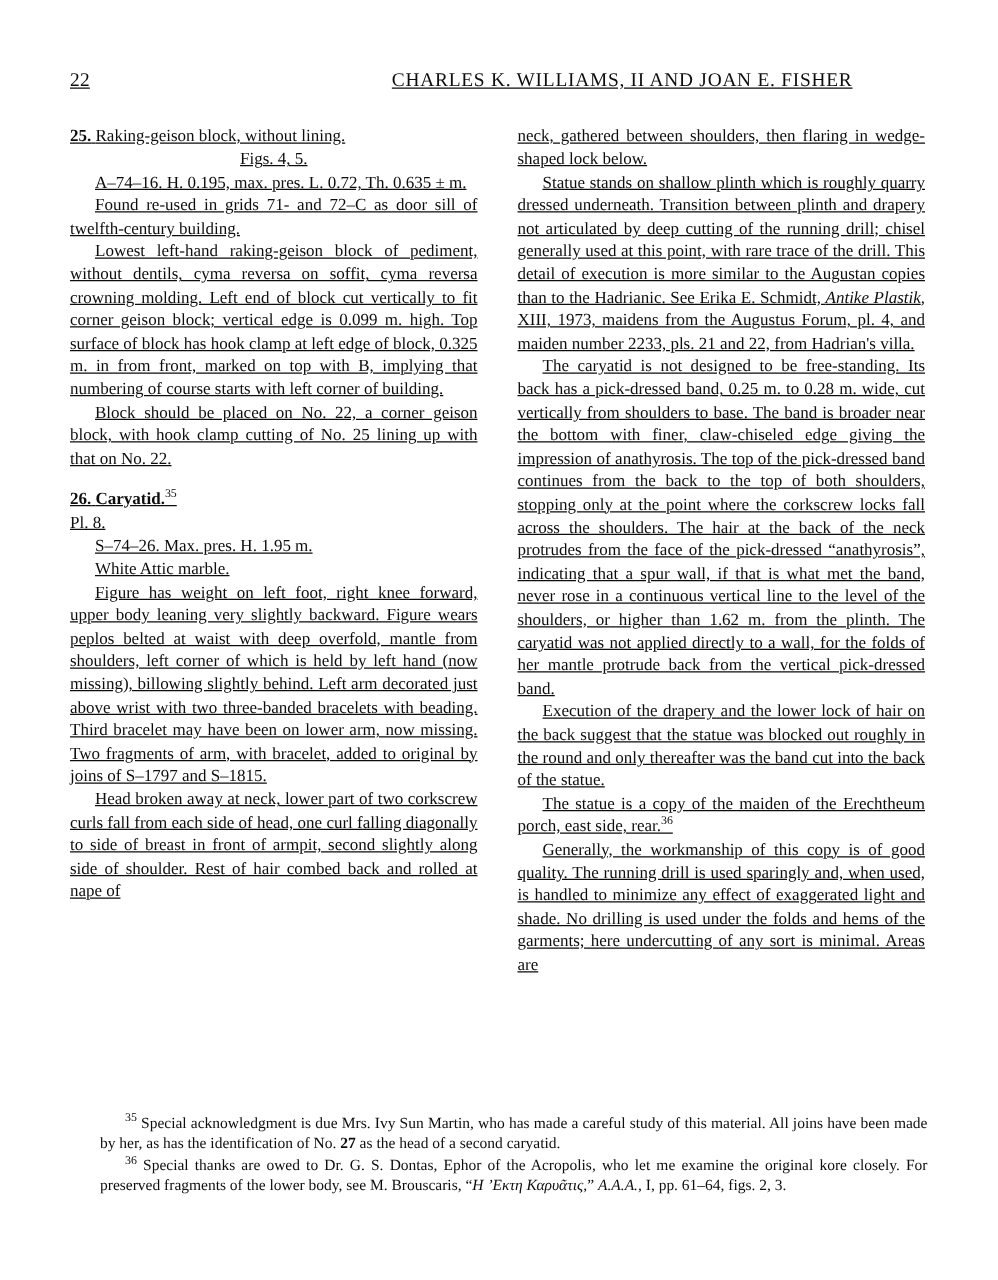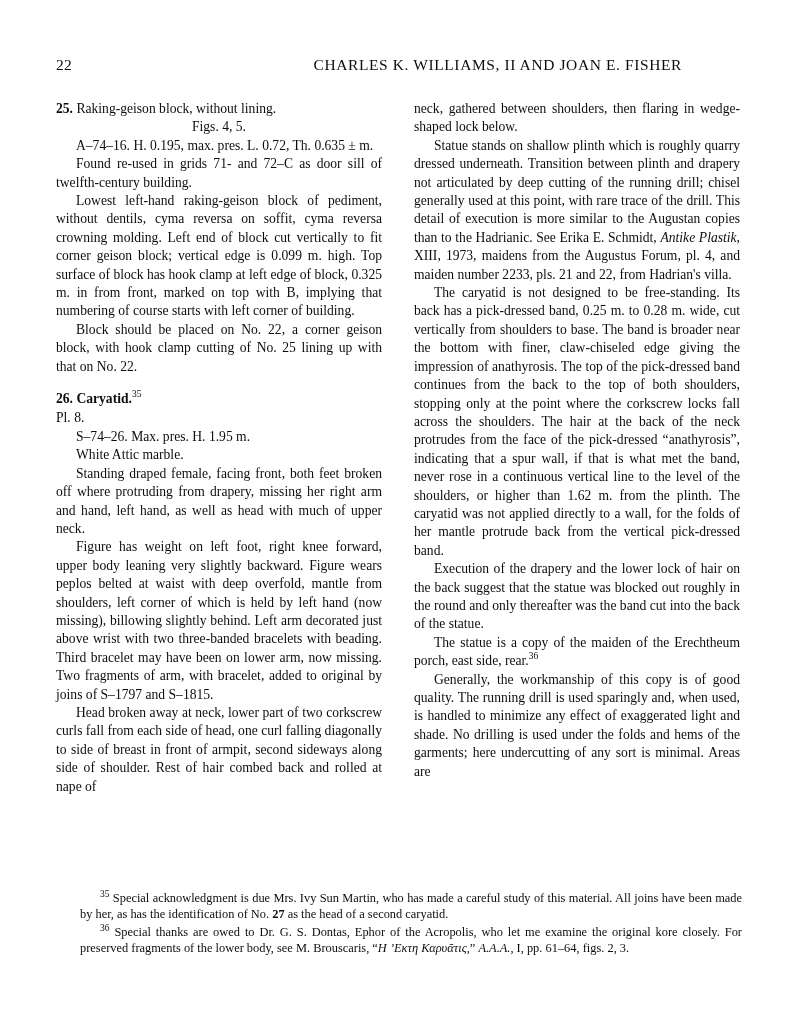--- a/index.html
+++ b/index.html
@@ -15,20 +15,21 @@
     position: relative;
     overflow: hidden;
   }
   .page {
     position: absolute;
     left: 0; top: 0;
     width: 798px;
     height: 904px;
     box-sizing: border-box;
     padding: 56px 56px 24px 56px;
+    text-decoration: underline;
   }
   .running-head {
     display: flex;
     align-items: baseline;
     margin-bottom: 26px;
   }
   .folio {
     font-size: 15.5px;
     width: 72px;
     flex: 0 0 72px;
@@ -130,23 +131,22 @@
 
       <div class="entry-head">
         <span class="entry-head-left">
           <b>26.</b>
           <b>Caryatid.</b><sup>35</sup>
         </span>
         <span class="entry-head-right">Pl. 8.</span>
       </div>
       <p class="indent">S–74–26.  Max. pres. H. 1.95 m.</p>
       <p class="indent">White Attic marble.</p>
-      <p class="indent">Standing draped female, facing front, both feet broken off where protruding from drapery, missing her right arm and hand, left hand, as well as head with much of upper neck.</p>
       <p class="indent">Figure has weight on left foot, right knee forward, upper body leaning very slightly backward.  Figure wears peplos belted at waist with deep overfold, mantle from shoulders, left corner of which is held by left hand (now missing), billowing slightly behind.  Left arm decorated just above wrist with two three-banded bracelets with beading.  Third bracelet may have been on lower arm, now missing.  Two fragments of arm, with bracelet, added to original by joins of S–1797 and S–1815.</p>
-      <p class="indent">Head broken away at neck, lower part of two corkscrew curls fall from each side of head, one curl falling diagonally to side of breast in front of armpit, second sideways along side of shoulder.  Rest of hair combed back and rolled at nape of</p>
+      <p class="indent">Head broken away at neck, lower part of two corkscrew curls fall from each side of head, one curl falling diagonally to side of breast in front of armpit, second slightly along side of shoulder.  Rest of hair combed back and rolled at nape of</p>
 
     </div>
 
     <div class="col">
       <p class="noindent">neck, gathered between shoulders, then flaring in wedge-shaped lock below.</p>
       <p class="indent">Statue stands on shallow plinth which is roughly quarry dressed underneath.  Transition between plinth and drapery not articulated by deep cutting of the running drill; chisel generally used at this point, with rare trace of the drill.  This detail of execution is more similar to the Augustan copies than to the Hadrianic.  See Erika E. Schmidt, <i>Antike Plastik</i>, XIII, 1973, maidens from the Augustus Forum, pl. 4, and maiden number 2233, pls. 21 and 22, from Hadrian's villa.</p>
       <p class="indent">The caryatid is not designed to be free-standing.  Its back has a pick-dressed band, 0.25 m. to 0.28 m. wide, cut vertically from shoulders to base.  The band is broader near the bottom with finer, claw-chiseled edge giving the impression of anathyrosis.  The top of the pick-dressed band continues from the back to the top of both shoulders, stopping only at the point where the corkscrew locks fall across the shoulders.  The hair at the back of the neck protrudes from the face of the pick-dressed “anathyrosis”, indicating that a spur wall, if that is what met the band, never rose in a continuous vertical line to the level of the shoulders, or higher than 1.62 m. from the plinth.  The caryatid was not applied directly to a wall, for the folds of her mantle protrude back from the vertical pick-dressed band.</p>
       <p class="indent">Execution of the drapery and the lower lock of hair on the back suggest that the statue was blocked out roughly in the round and only thereafter was the band cut into the back of the statue.</p>
       <p class="indent">The statue is a copy of the maiden of the Erechtheum porch, east side, rear.<sup>36</sup></p>
       <p class="indent">Generally, the workmanship of this copy is of good quality.  The running drill is used sparingly and, when used, is handled to minimize any effect of exaggerated light and shade.  No drilling is used under the folds and hems of the garments; here undercutting of any sort is minimal.  Areas are</p>

